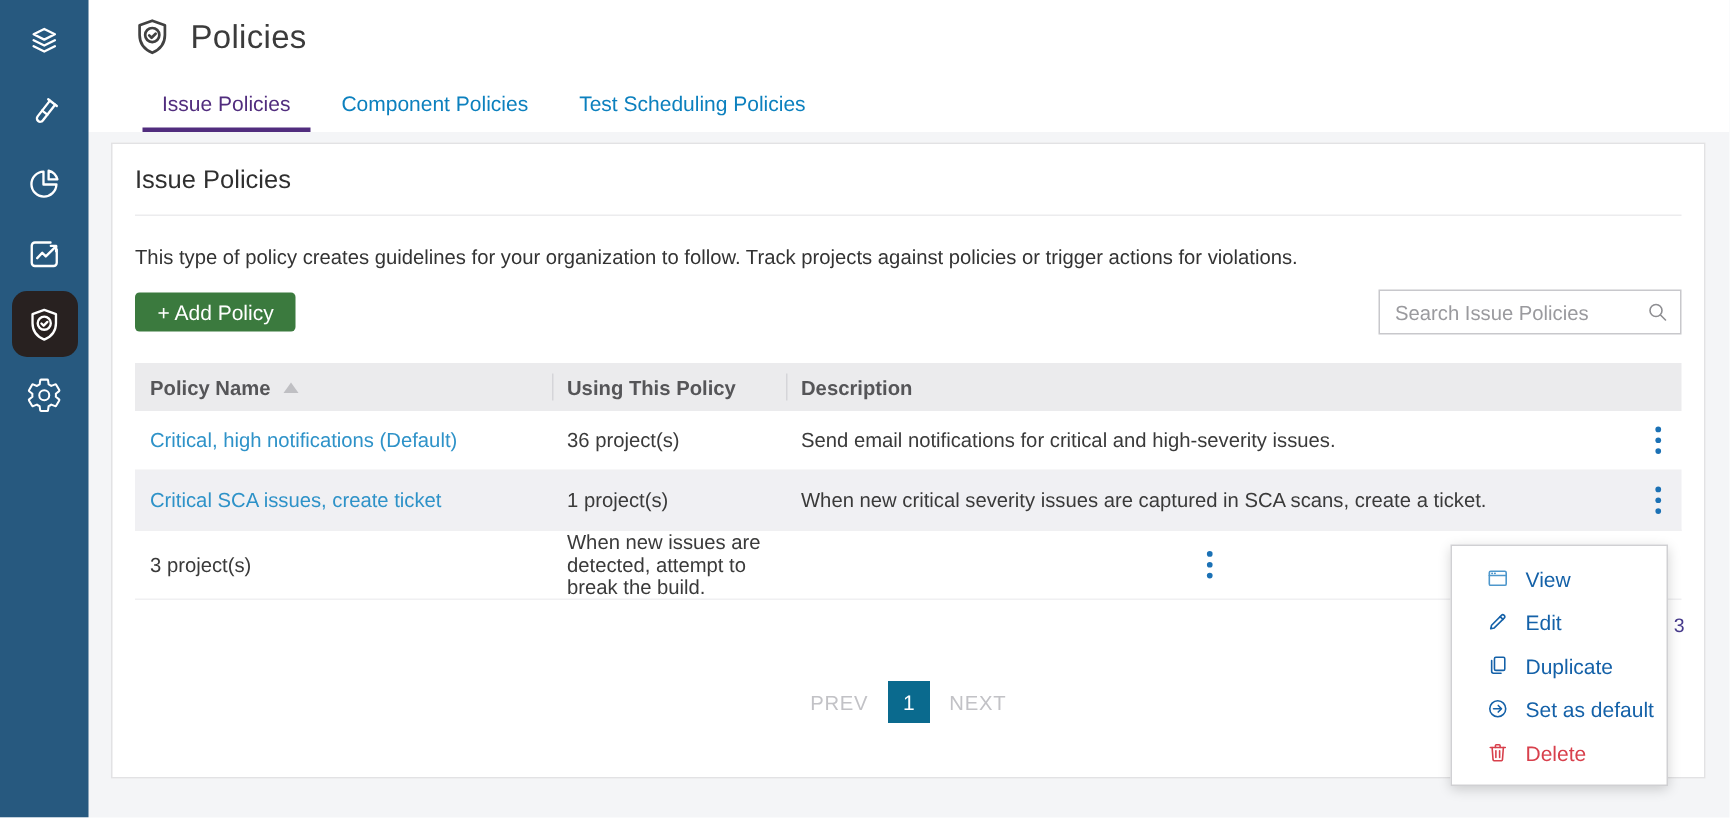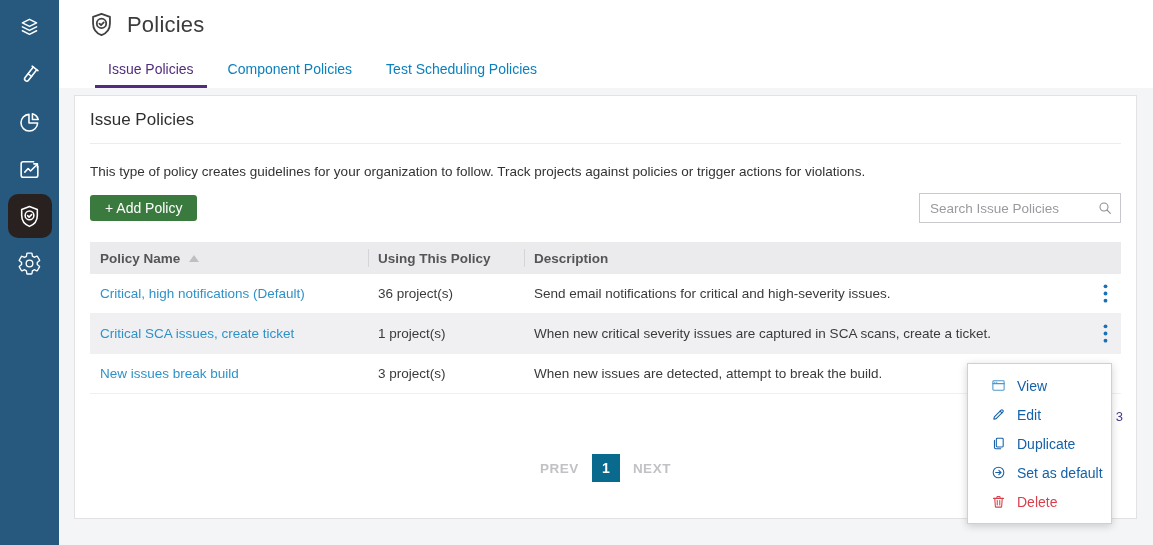--- a/index.html
+++ b/index.html
@@ -78,21 +78,21 @@
   .tr { min-height:40px; border-bottom:1px solid #F0F0F2; }
   .tr.hover { background:#F0F0F3; }
   .td { padding-left:10px; color:#3A3A3A; }
   .td.link { color:#2E92C8; text-decoration:none; cursor:pointer; }
   .td.actions { display:flex; justify-content:center; padding-left:0; cursor:pointer; }
   .td.actions svg { width:5px; height:19px; fill:#1B71B5; }
   
   .record-count { position:absolute; right:13px; top:313px; font-size:13px; color:#473A8C; }
   .pagination {
     position:absolute; top:358px; left:0; right:0;
-    display:flex; justify-content:center; align-items:center; gap:13px;font-weight:bold;
+    display:flex; justify-content:center; align-items:center; gap:13px;
   }
   .page-nav { font-size:13.5px; color:#C2C2C6; letter-spacing:.5px; cursor:default; }
   .page-current {
     width:28px; height:28px; line-height:28px; text-align:center;
     background:#0A6A8E; color:#FFFFFF; font-size:14px; cursor:pointer;
   }
   
   .context-menu {
     position:absolute; left:967px; top:363px; width:145px; z-index:20;
     background:#FFFFFF; border:1px solid #D0D0D3;
@@ -217,21 +217,20 @@
       <div class="td actions">
         <svg viewBox="0 0 5 19">
           <circle cx="2.5" cy="2.3" r="1.9"></circle>
             <circle cx="2.5" cy="9.5" r="1.9"></circle>
             <circle cx="2.5" cy="16.7" r="1.9"></circle>
         </svg>
       </div>
     </div>
 
     <div class="tr">
-      <a class="td link">New issues break build</a>
       <div class="td">3 project(s)</div>
       <div class="td">When new issues are detected, attempt to break the build.</div>
       <div class="td actions">
         <svg viewBox="0 0 5 19">
           <circle cx="2.5" cy="2.3" r="1.9"></circle>
             <circle cx="2.5" cy="9.5" r="1.9"></circle>
             <circle cx="2.5" cy="16.7" r="1.9"></circle>
         </svg>
       </div>
     </div>

